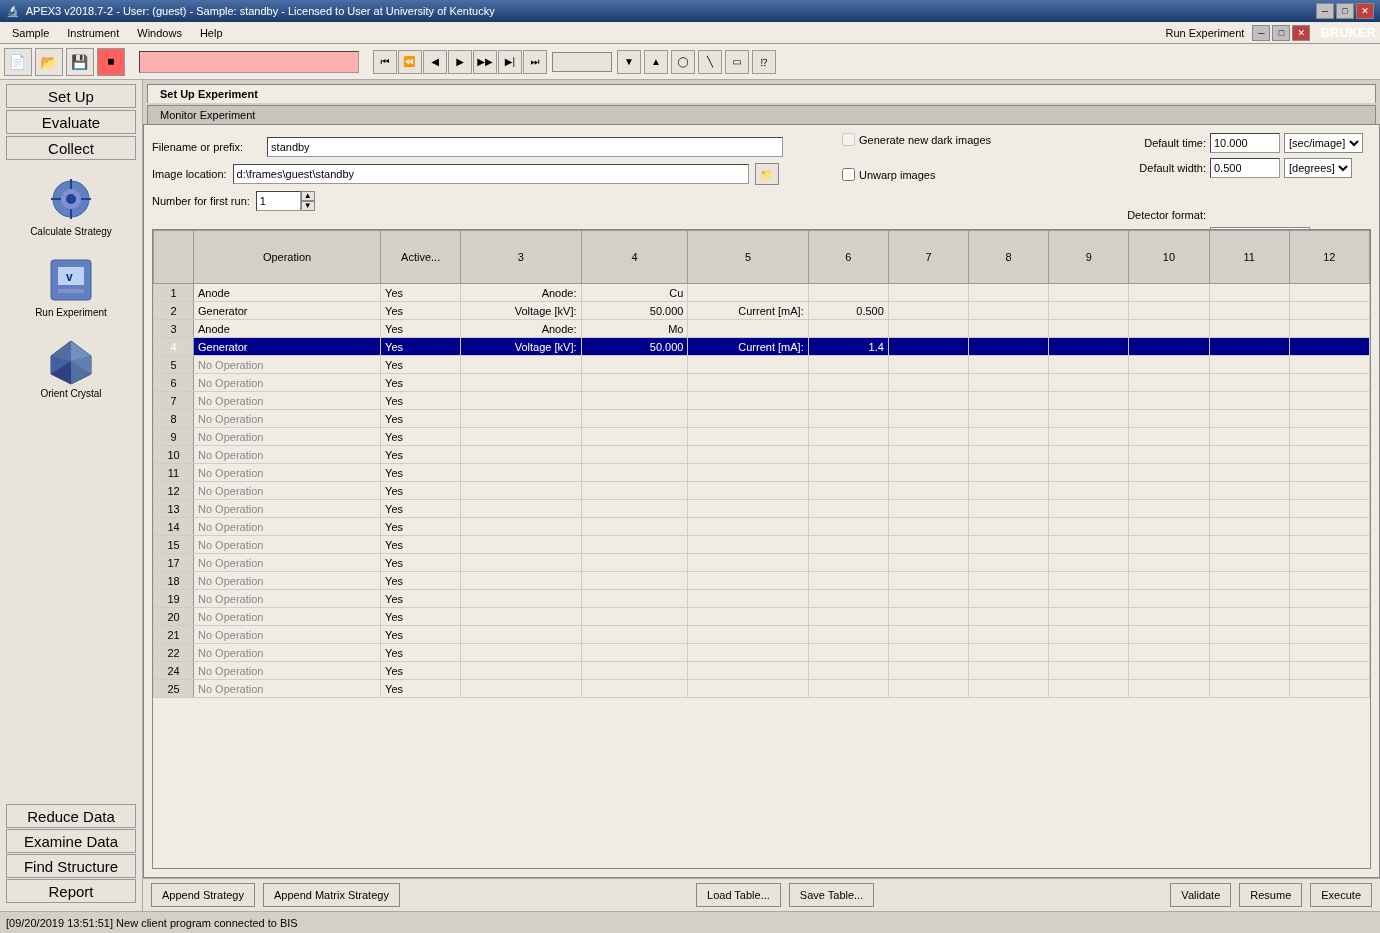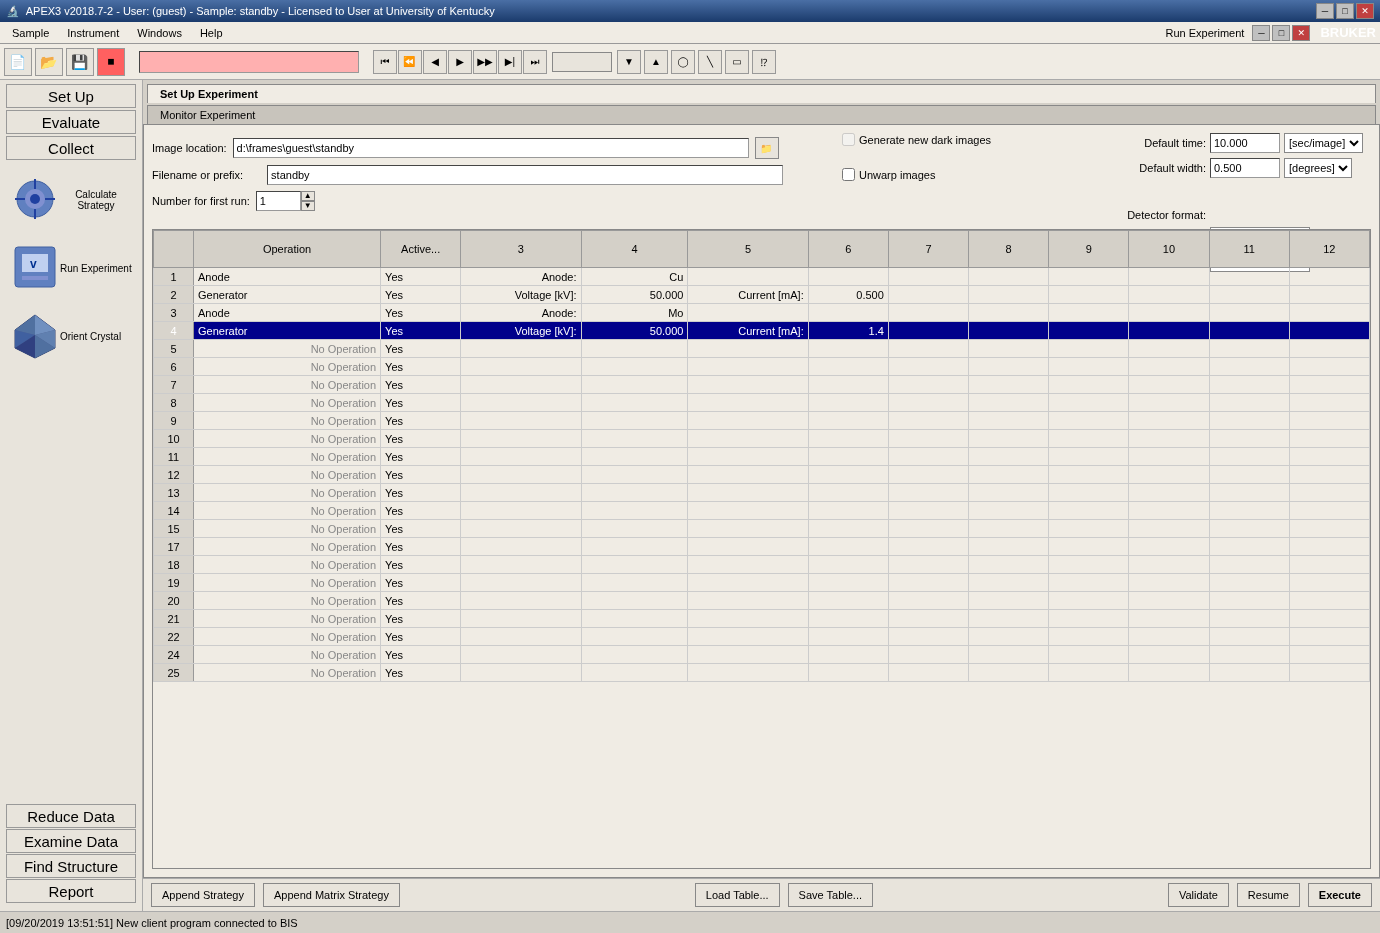--- a/index.html
+++ b/index.html
@@ -22,21 +22,21 @@
     .tb-progress { width: 220px; height: 22px; background: #ffb0b0; border: 1px inset #999; margin: 0 4px; }
     .tb-nav-group { display: flex; gap: 1px; }
     .tb-nav-btn { width: 24px; height: 24px; background: #e8e4dc; border: 1px solid #999; display: flex; align-items: center; justify-content: center; cursor: pointer; font-size: 10px; }
     
     
     #main { display: flex; height: calc(933px - 22px - 22px - 36px - 22px); }
     
     
     #sidebar { width: 143px; background: #e8e4dc; border-right: 1px solid #aaa; display: flex; flex-direction: column; align-items: center; padding: 4px; gap: 2px; overflow-y: auto; }
     .sidebar-btn { width: 130px; height: 24px; background: #e8e4dc; border: 1px solid #999; display: flex; align-items: center; justify-content: center; cursor: pointer; font-size: 15px; font-weight: normal; }
-    .sidebar-icon-item { display: flex; flex-direction: row; align-items: center; cursor: pointer; padding: 4px; width: 130px; }
+    .sidebar-icon-item { display: flex; flex-direction: column; align-items: center; cursor: pointer; padding: 4px; width: 130px; }
     .sidebar-icon { width: 50px; height: 50px; display: flex; align-items: center; justify-content: center; }
     .sidebar-icon-label { font-size: 10px; text-align: center; margin-top: 2px; }
     .sidebar-spacer { flex: 1; }
     .sidebar-bottom-btns { display: flex; flex-direction: column; align-items: center; gap: 1px; width: 100%; padding-bottom: 4px; }
     
     
     #content { flex: 1; background: #f0ece4; display: flex; flex-direction: column; overflow: hidden; }
     
     
     #tabs { display: flex; background: #d4d0c8; padding: 4px 4px 0; gap: 2px; flex-direction: column; }
@@ -55,26 +55,26 @@
     
     
     .spin-input { display: flex; align-items: center; }
     .spin-input input { width: 45px; height: 20px; border: 1px inset #999; background: white; font-size: 11px; padding: 1px 3px; }
     .spin-btns { display: flex; flex-direction: column; }
     .spin-btn { width: 14px; height: 10px; background: #e8e4dc; border: 1px solid #888; display: flex; align-items: center; justify-content: center; cursor: pointer; font-size: 8px; line-height: 1; }
     
     
     #ops-table-container { flex: 1; overflow: auto; border: 1px solid #888; margin-top: 4px; position: relative; }
     #ops-table { width: 100%; border-collapse: collapse; font-size: 11px; }
-    #ops-table th { background: #d4d0c8; border: 1px solid #999; padding: 12px 4px; text-align: center; font-weight: normal; position: sticky; top: 0; z-index: 1; white-space: nowrap; min-width: 40px; }
+    #ops-table th { background: #d4d0c8; border: 1px solid #999; padding: 20px 4px; text-align: center; font-weight: normal; position: sticky; top: 0; z-index: 1; white-space: nowrap; min-width: 40px; }
     #ops-table td { border: 1px solid #ccc; padding: 1px 4px; height: 18px; white-space: nowrap; }
     #ops-table .row-num { width: 24px; text-align: center; background: #d8d4cc; border-right: 1px solid #999; }
     .row-highlight { background: #00008b; color: white; }
     .row-highlight td { border-color: #0000cc; color: white; }
-    .no-op { color: #888; text-align: right; }
+    .no-op { color: #888; }
     
     
     #bottom-bar { display: flex; align-items: center; padding: 4px 8px; background: #e8e4dc; border-top: 1px solid #aaa; gap: 8px; }
     .bottom-btn { height: 24px; padding: 0 10px; background: #e8e4dc; border: 1px solid #888; cursor: pointer; font-size: 11px; }
     
     
     #status-bar { background: #d4d0c8; border-top: 1px solid #aaa; height: 22px; display: flex; align-items: center; padding: 0 6px; font-size: 11px; }
     
     
     .bruker-logo { color: white; font-size: 13px; font-weight: bold; margin-left: 8px; }
@@ -203,27 +203,27 @@
       <div class="tab active">Set Up Experiment</div>
       <div class="tab">Monitor Experiment</div>
     </div>
 
     <div id="tab-content">
 
       <div style="position:relative; padding:4px 0 8px 0; min-height:90px;">
 
         <div>
           <div class="form-row">
+            <span class="form-label">Filename or prefix:</span>
+            <input class="form-input form-input-long" type="text" style="width: 516px; margin-left: 18px;" value="standby">
+          </div>
+          <div class="form-row">
             <span class="form-label">Image location:</span>
             <input class="form-input form-input-long" type="text" style="width: 516px;" value="d:\frames\guest\standby">
             <div class="form-browse-btn">📁</div>
-          </div>
-          <div class="form-row">
-            <span class="form-label">Filename or prefix:</span>
-            <input class="form-input form-input-long" type="text" style="width: 516px; margin-left: 18px;" value="standby">
           </div>
           <div class="form-row">
             <span class="form-label">Number for first run:</span>
             <div class="spin-input">
               <input type="text" value="1" style="width: 45px; height: 20px; border: 1px inset rgb(153, 153, 153); font-size: 11px; padding: 1px 3px;">
               <div class="spin-btns">
                 <div class="spin-btn">▲</div>
                 <div class="spin-btn">▼</div>
               </div>
             </div>
@@ -643,20 +643,20 @@
 
     <div id="bottom-bar">
       <button class="bottom-btn">Append Strategy</button>
       <button class="bottom-btn">Append Matrix Strategy</button>
       <div style="flex:1;"></div>
       <button class="bottom-btn">Load Table...</button>
       <button class="bottom-btn">Save Table...</button>
       <div style="flex:1;"></div>
       <button class="bottom-btn">Validate</button>
       <button class="bottom-btn">Resume</button>
-      <button class="bottom-btn" style="font-weight:bold;">Execute</button>
+      <button class="bottom-btn" style="font-weight:normal;">Execute</button>
     </div>
   </div>
 </div>
 
 <div id="status-bar">
   <span>[09/20/2019 13:51:51] New client program connected to BIS</span>
 </div>
 
 </body></html>

